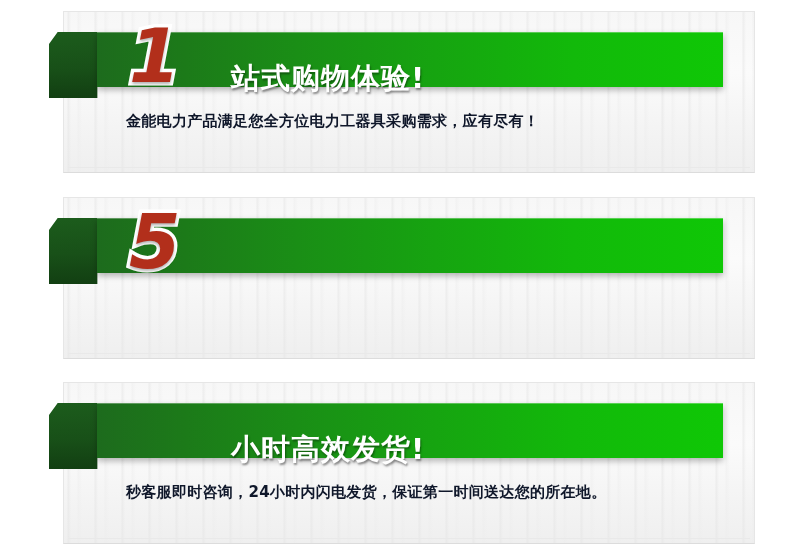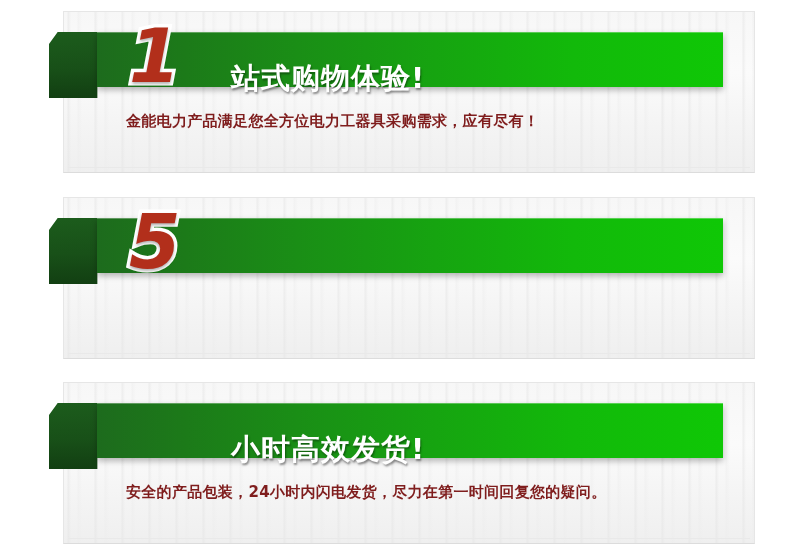--- a/index.html
+++ b/index.html
@@ -135,21 +135,21 @@
   .big-number.wide {
     left: 18px;
     letter-spacing: -3px;
   }
 
   
   .card-desc {
     position: absolute;
     left: 63px;
     top: 112px;
-    color: #7f1d1d;
+    color: #0f172a;
     font-size: 15px;
     font-weight: bold;
     letter-spacing: 0.3px;
     white-space: nowrap;
     font-family: "DejaVu Sans", "Liberation Sans", sans-serif;
   }
 </style>
 </head>
 <body>
 
@@ -178,16 +178,16 @@
   </div>
 
   <div class="feature-block b3">
     <div class="card">
       <div class="card-inner-line"></div>
     </div>
     <div class="ribbon-tail"></div>
     <div class="banner">
       <span class="banner-title">小时高效发货!</span>
     </div>
-    <div class="card-desc">安全的产品包装，24小时内闪电发货，尽力在第一时间回复您的疑问。</div>
+    <div class="card-desc">秒客服即时咨询，24小时内闪电发货，保证第一时间送达您的所在地。</div>
   </div>
 
 </div>
 
 </body></html>

